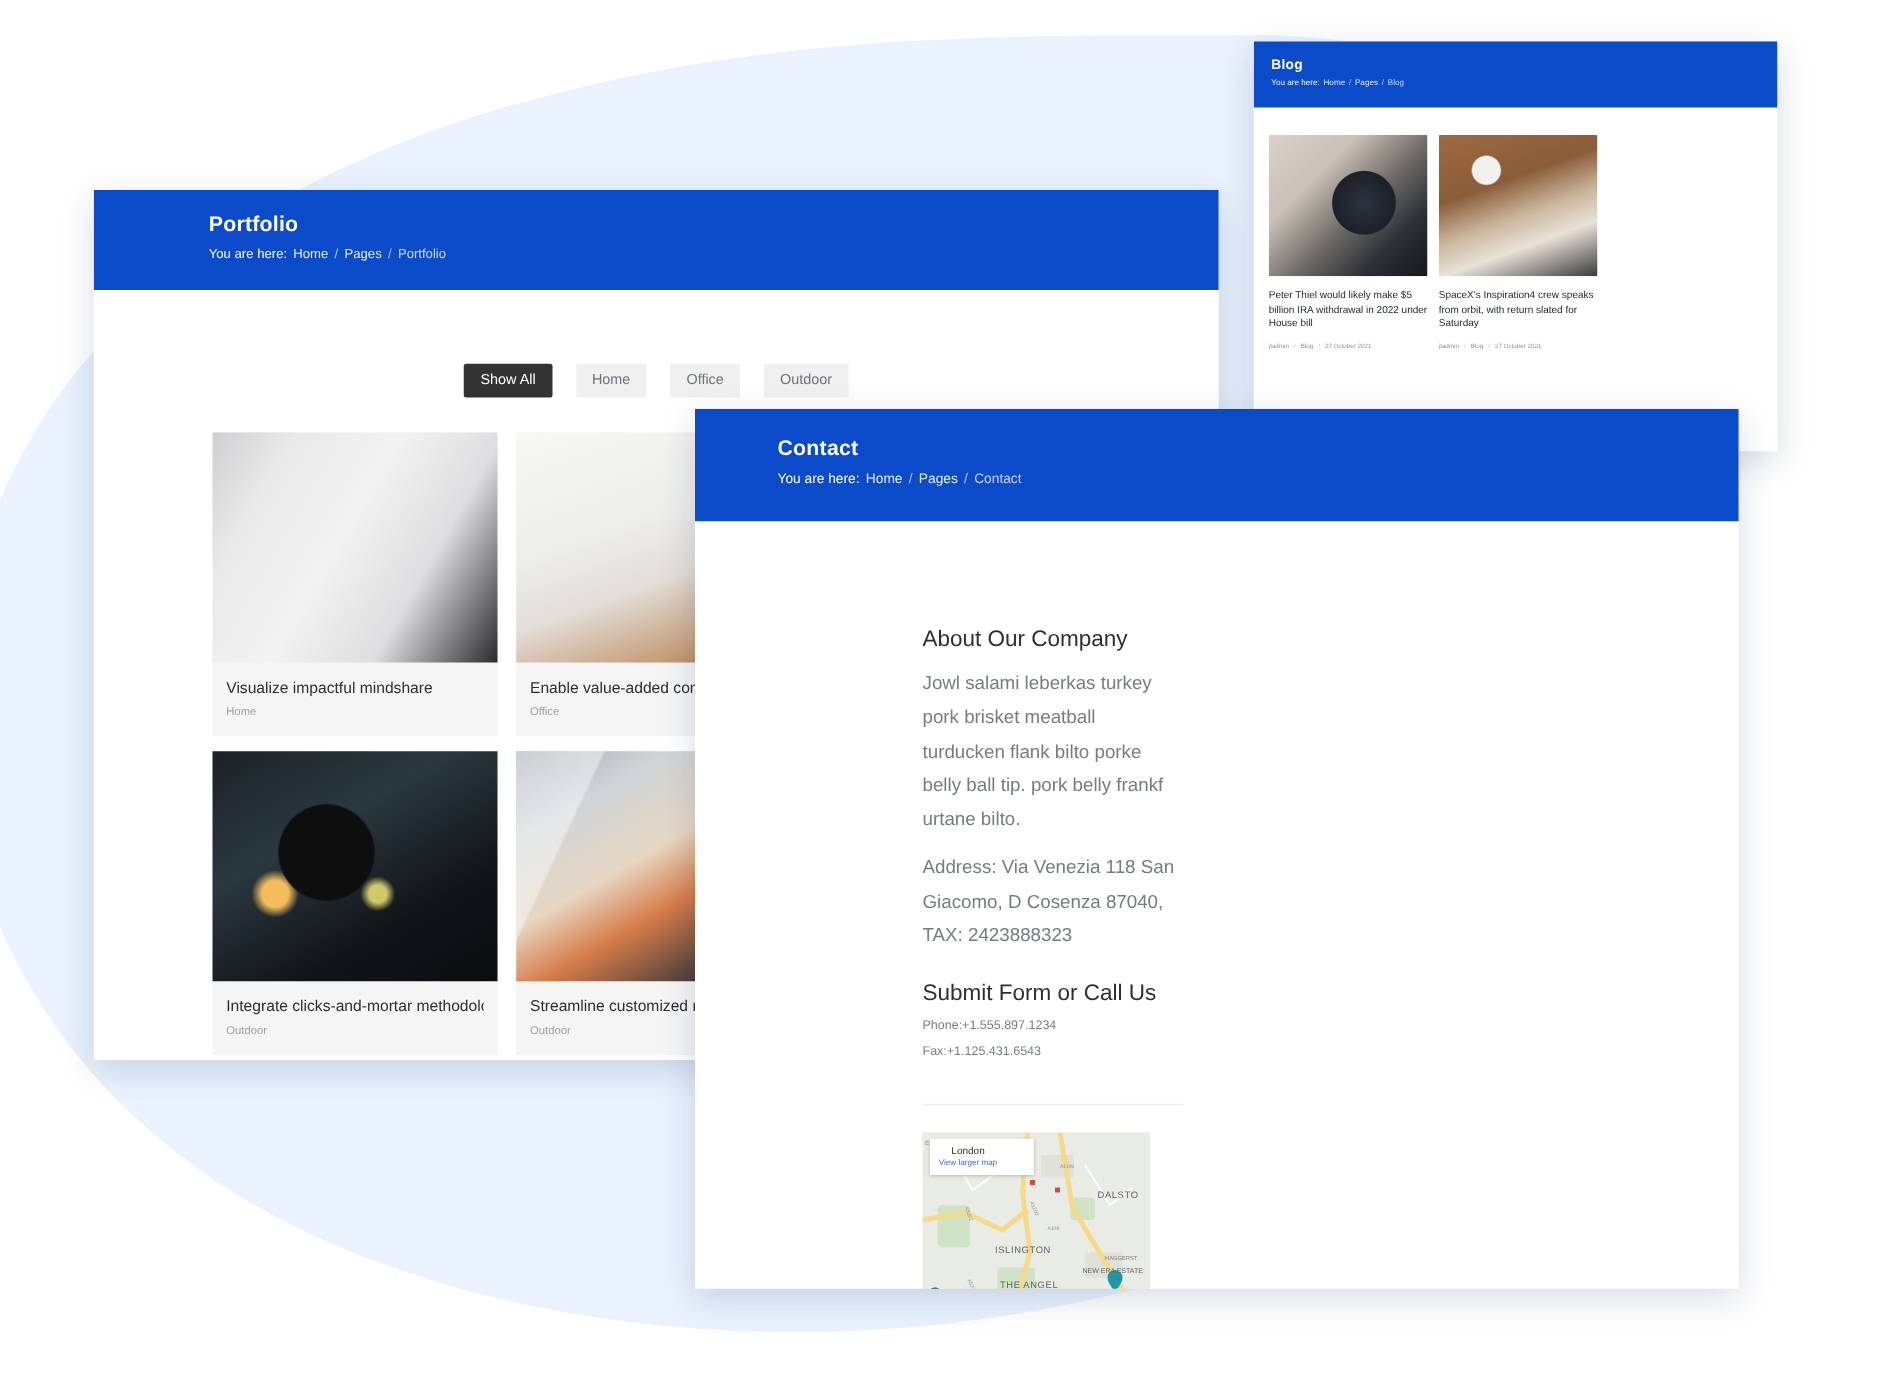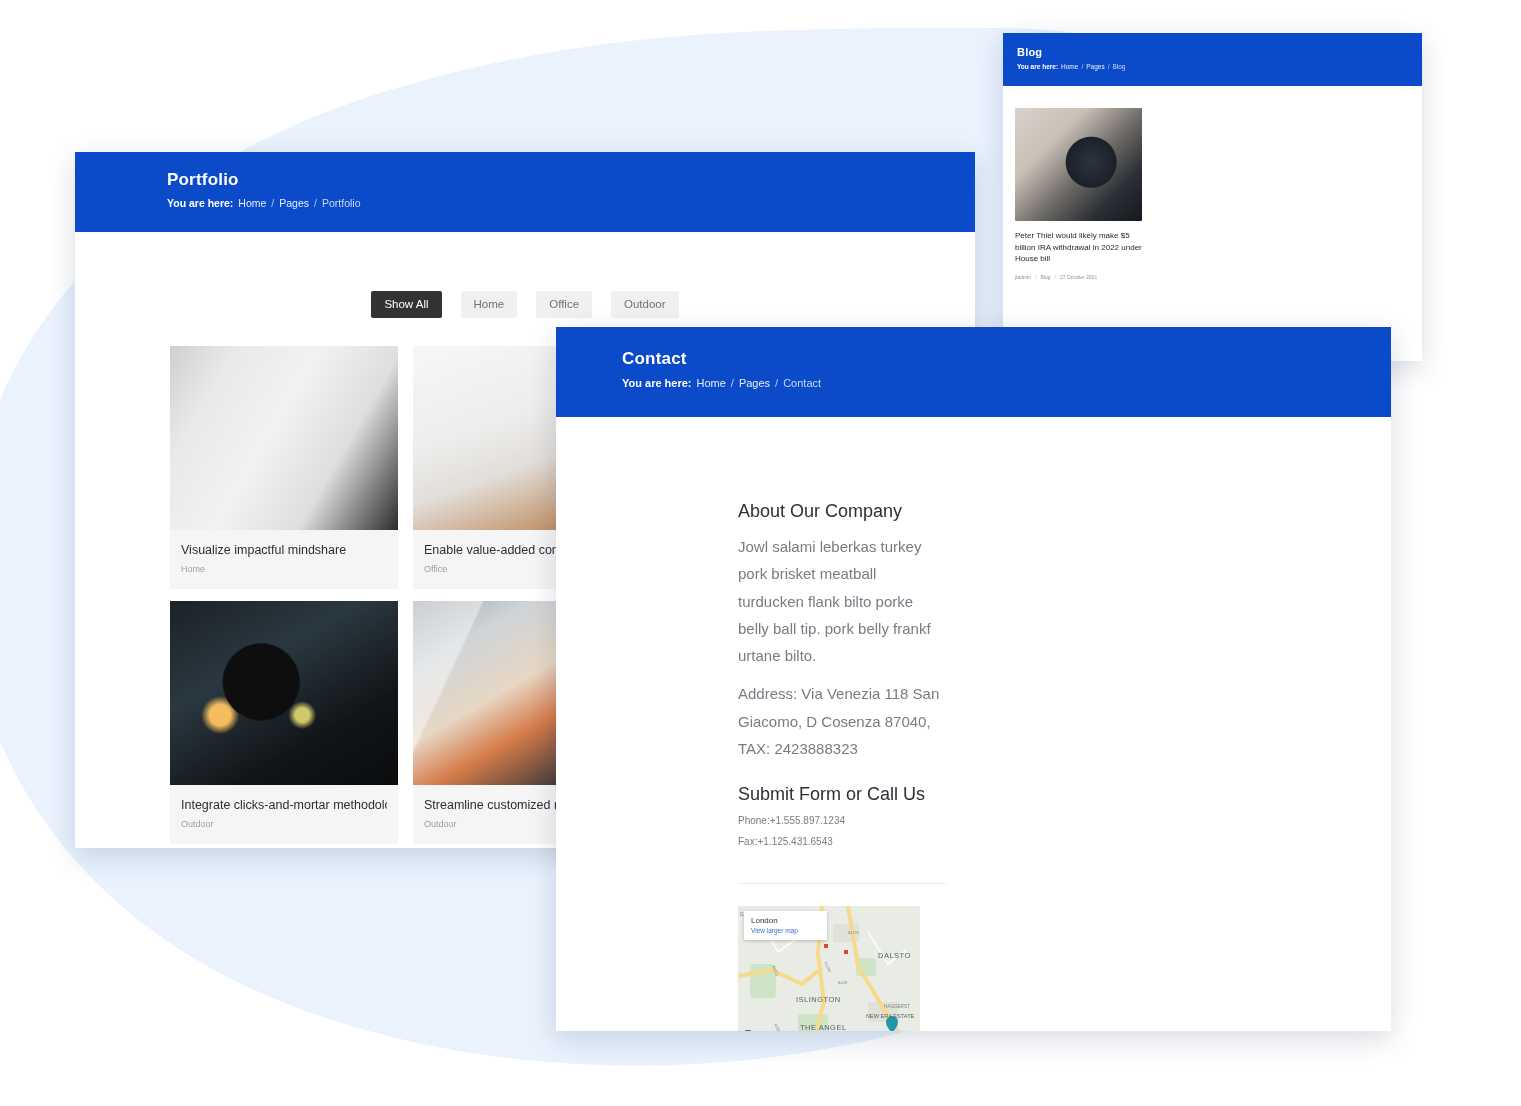--- a/index.html
+++ b/index.html
@@ -37,21 +37,21 @@
   .panel-title {
     font-weight: 600;
     letter-spacing: .2px;
   }
   .crumbs {
     color: #e3ebfb;
     display: flex;
     align-items: center;
     flex-wrap: wrap;
   }
-  .crumbs .lead { font-weight: 700; color:#ffffff; }
+  .crumbs .lead { font-weight: 400; color:#ffffff; }
   .crumbs .sep { opacity: .75; }
   .crumbs .crumb { color:#e7eefc; }
   .crumbs .crumb.current { color:#c9d9f7; }
 
   
   #blog-panel {
     left: 1003px; top: 33px;
     width: 419px; height: 328px;
   }
   #blog-panel .panel-header { padding: 13px 14px 11px 14px; height: 53px; }
@@ -198,21 +198,21 @@
     margin-top: 22px; position: relative;
     width: 182px; height: 208px; overflow: hidden;
     background: #e8eae6;
   }
   .map-canvas { position:absolute; inset:0; }
   .map-badge {
     position: absolute; left: 6px; top: 5px;
     background: #ffffff; padding: 5px 29px 6px 7px;
     box-shadow: 0 1px 3px rgba(0,0,0,.22);
   }
-  .map-city { font-size: 8px; color:#333; }
+  .map-city { font-size: 8px; color:#333;text-align:center; }
   .map-link { font-size: 6.5px; color:#3b6fd4; margin-top: 2px; }
   .map-label { position:absolute; font-family:"Liberation Sans", sans-serif; }
 </style>
 </head>
 <body>
 
 <div class="stage">
 
   <svg class="blob" viewBox="0 0 1450 1070">
     <path d="M1040 8 C1290 8 1420 150 1430 370 C1442 620 1330 840 1110 950
@@ -239,20 +239,31 @@
         <div class="blog-card-title">Peter Thiel would likely make $5 billion IRA withdrawal in 2022 under House bill</div>
         <div class="blog-meta">
           <span>jtadmin</span>
           <span class="sep">/</span>
           <span>Blog</span>
           <span class="sep">/</span>
           <span>27 October 2021</span>
         </div>
       </article>
 
+      <article class="blog-card">
+        <div class="blog-thumb ph2"></div>
+        <div class="blog-card-title">SpaceX's Inspiration4 crew speaks from orbit, with return slated for Saturday</div>
+        <div class="blog-meta">
+          <span>jtadmin</span>
+          <span class="sep">/</span>
+          <span>Blog</span>
+          <span class="sep">/</span>
+          <span>27 October 2021</span>
+        </div>
+      </article>
 
     </div>
   </section>
 
   <section class="panel" id="portfolio-panel">
     <header class="panel-header">
       <div class="panel-title">Portfolio</div>
       <nav class="crumbs">
         <span class="lead">You are here:</span>
         <span class="crumb">Home</span>

